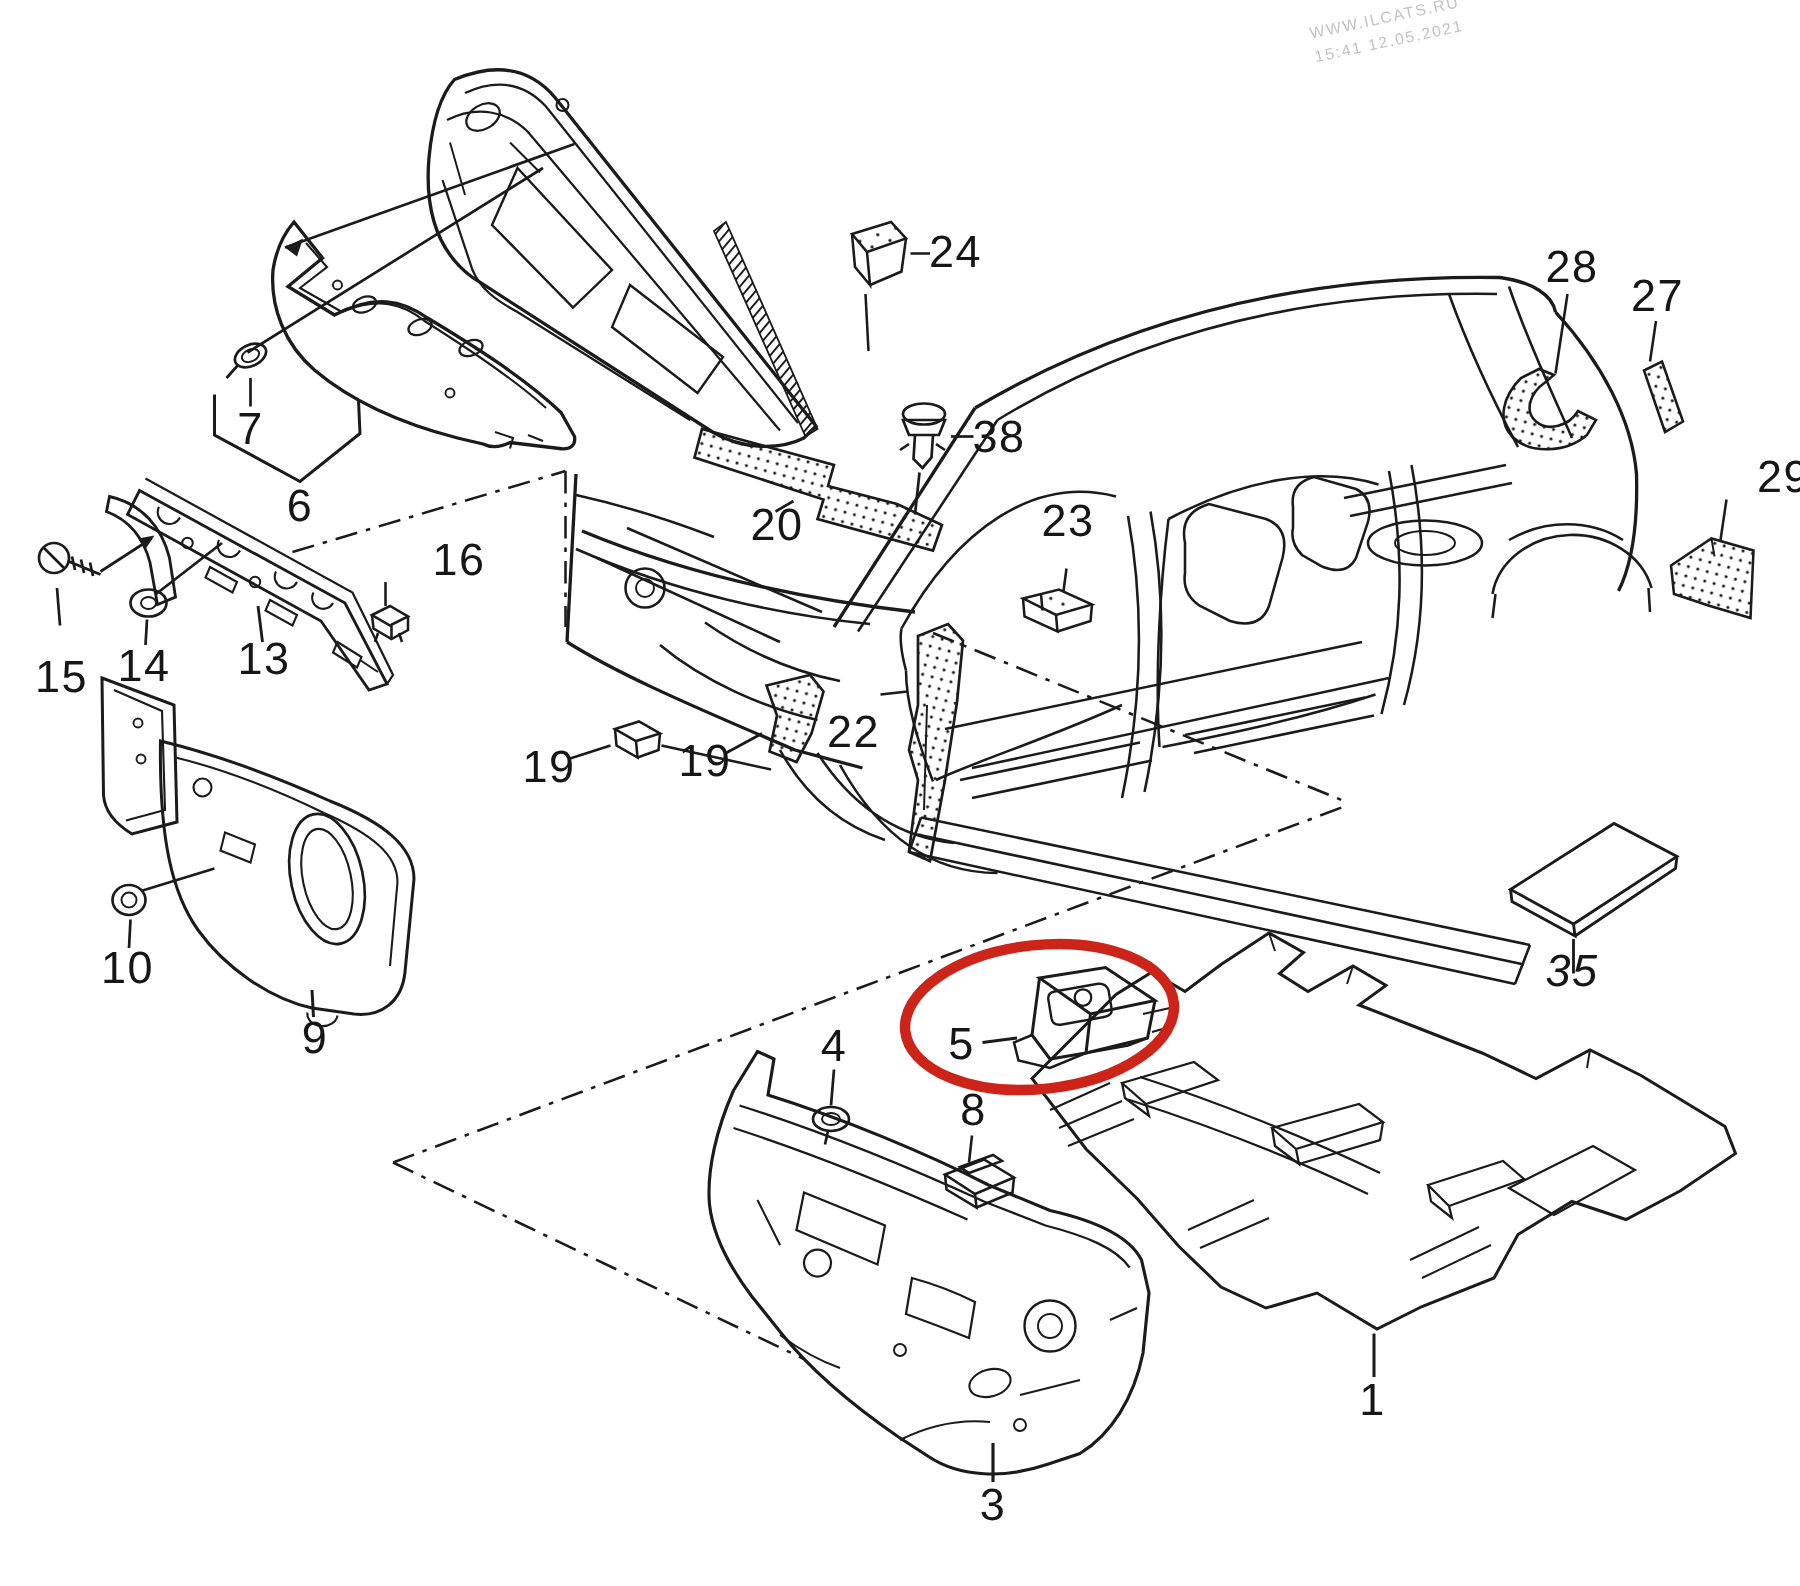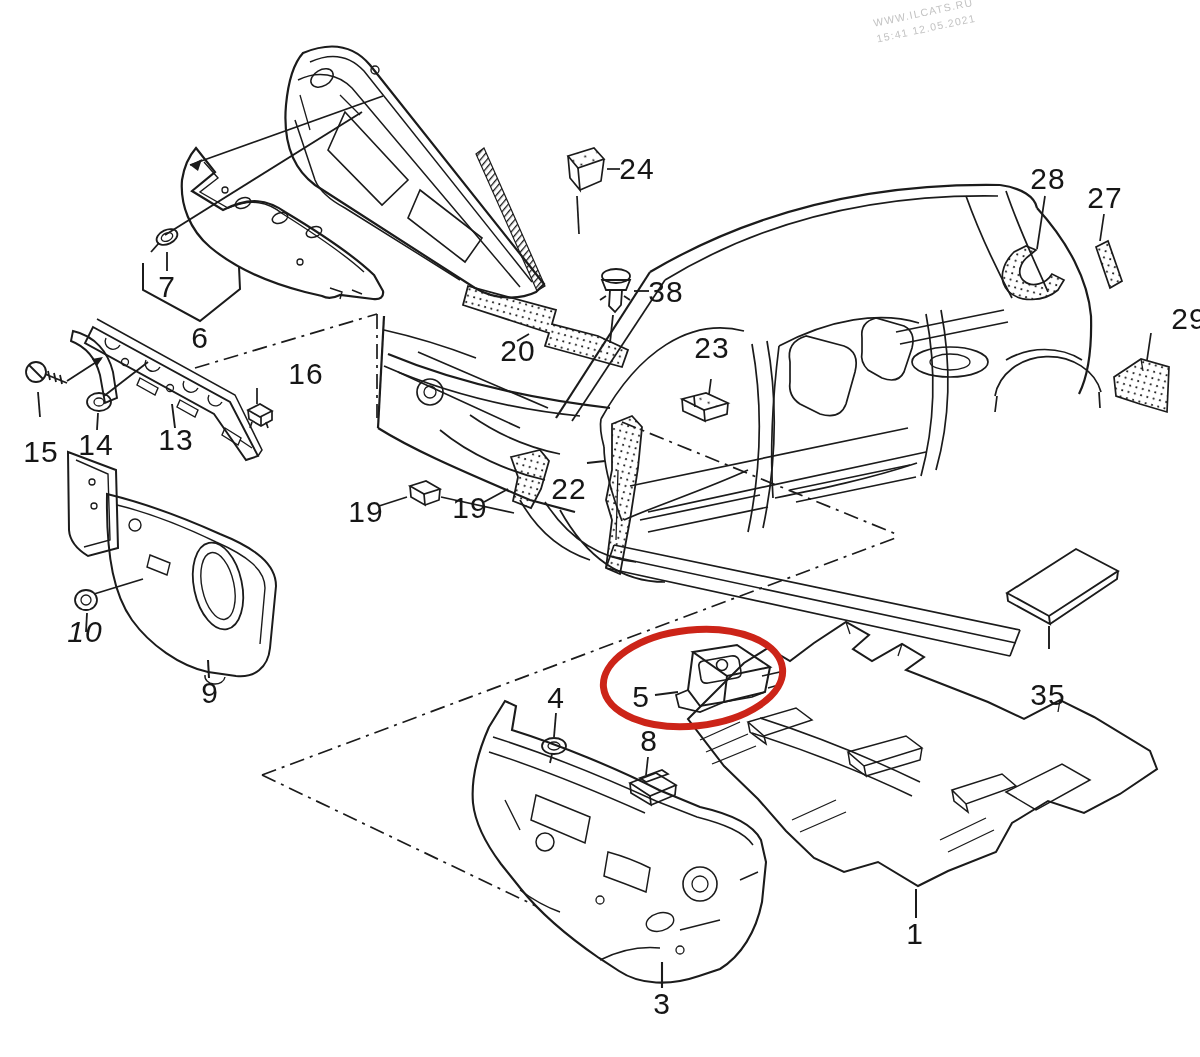--- a/index.html
+++ b/index.html
@@ -313,31 +313,31 @@
 
   <div>
       <div class="part-label" style="left: 915px; top: 934px;">1</div>
       <div class="part-label" style="left: 662px; top: 1004px;">3</div>
       <div class="part-label" style="left: 556px; top: 698px;">4</div>
       <div class="part-label" style="left: 641px; top: 697px;">5</div>
       <div class="part-label" style="left: 200px; top: 338px;">6</div>
       <div class="part-label" style="left: 167px; top: 287px;">7</div>
       <div class="part-label" style="left: 649px; top: 741px;">8</div>
       <div class="part-label" style="left: 210px; top: 693px;">9</div>
-      <div class="part-label" style="left: 85px; top: 632px; font-style: italic;">10</div>
+      <div class="part-label" style="left: 85px; top: 646px;">10</div>
       <div class="part-label" style="left: 176px; top: 440px;">13</div>
       <div class="part-label" style="left: 96px; top: 445px;">14</div>
       <div class="part-label" style="left: 41px; top: 452px;">15</div>
       <div class="part-label" style="left: 258px; top: 374px; margin-left: 48px;">16</div>
       <div class="part-label" style="left: 366px; top: 512px;">19</div>
       <div class="part-label" style="left: 470px; top: 508px;">19</div>
       <div class="part-label" style="left: 518px; top: 351px;">20</div>
       <div class="part-label" style="left: 666px; top: 292px;">38</div>
       <div class="part-label" style="left: 569px; top: 464px; margin-top: 25px;">22</div>
       <div class="part-label" style="left: 712px; top: 348px;">23</div>
       <div class="part-label" style="left: 637px; top: 169px; text-align: center;">24</div>
       <div class="part-label" style="left: 1105px; top: 198px;">27</div>
       <div class="part-label" style="left: 1048px; top: 179px;">28</div>
       <div class="part-label" style="left: 1153px; top: 319px; margin-left: 36px;">29</div>
-      <div class="part-label" style="left: 1048px; top: 695px;">35</div>
+      <div class="part-label" style="left: 1048px; top: 648px; font-style: italic;">35</div>
     </div>
 
 </div>
 
 </body></html>

